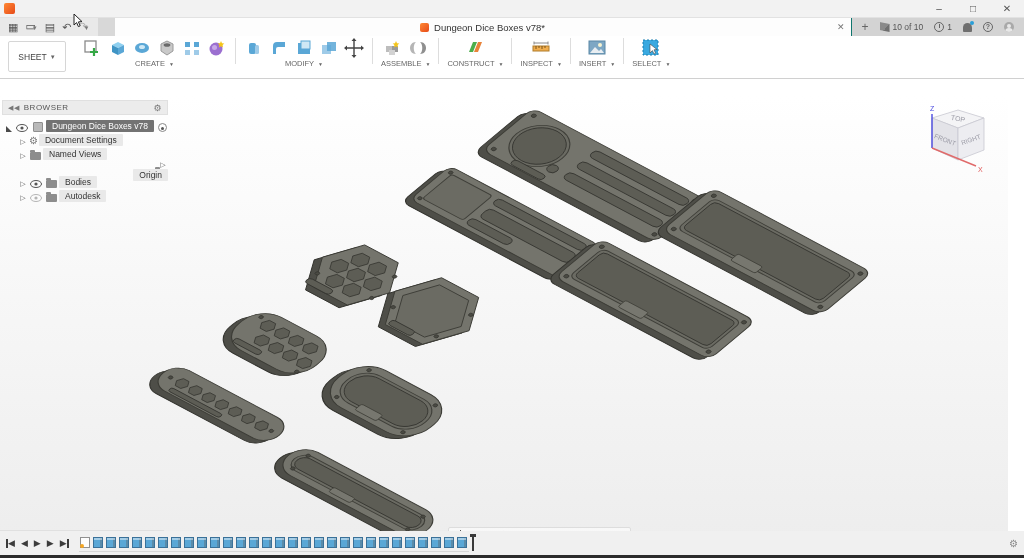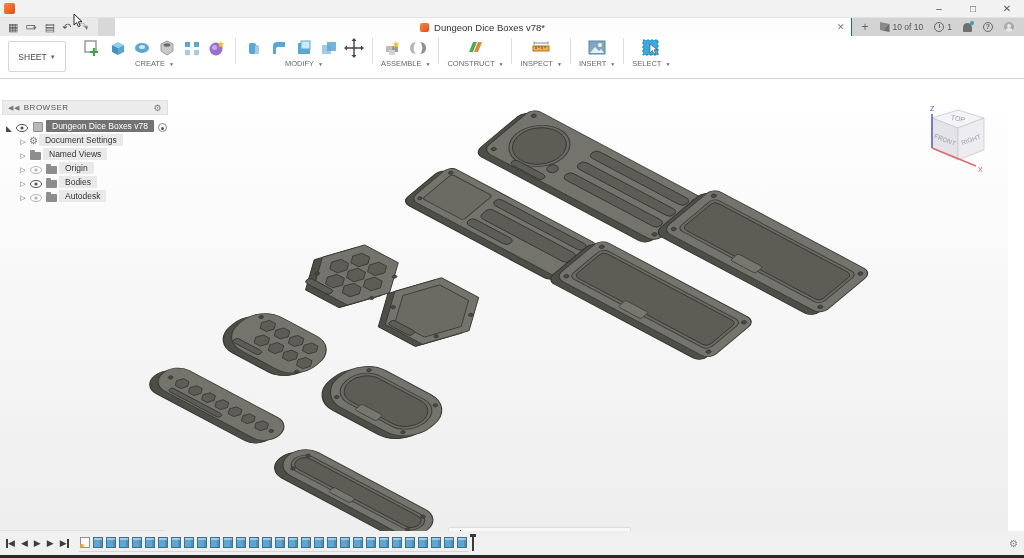--- a/index.html
+++ b/index.html
@@ -545,21 +545,21 @@
         <div class="btree-row" style="margin-left:14px;">
           <span class="chev">▷</span>
           <span class="gear-glyph">⚙</span>
           <span class="pill">Document Settings</span>
         </div>
         <div class="btree-row" style="margin-left:14px;">
           <span class="chev">▷</span>
           <span class="folder"></span>
           <span class="pill">Named Views</span>
         </div>
-        <div class="btree-row" style="margin-left:14px;">
+        <div class="btree-row" style="margin-left:14px;flex-direction:column;">
           <span class="chev">▷</span>
           <svg class="eye" width="12" height="8">
               <ellipse cx="6" cy="4" rx="5.5" ry="3.5" fill="none" stroke="#b5b5b5"></ellipse>
               <circle cx="6" cy="4" r="1.6" fill="#b5b5b5"></circle>
             </svg>
           <span class="folder"></span>
           <span class="pill">Origin</span>
         </div>
         <div class="btree-row" style="margin-left:14px;">
           <span class="chev">▷</span>

